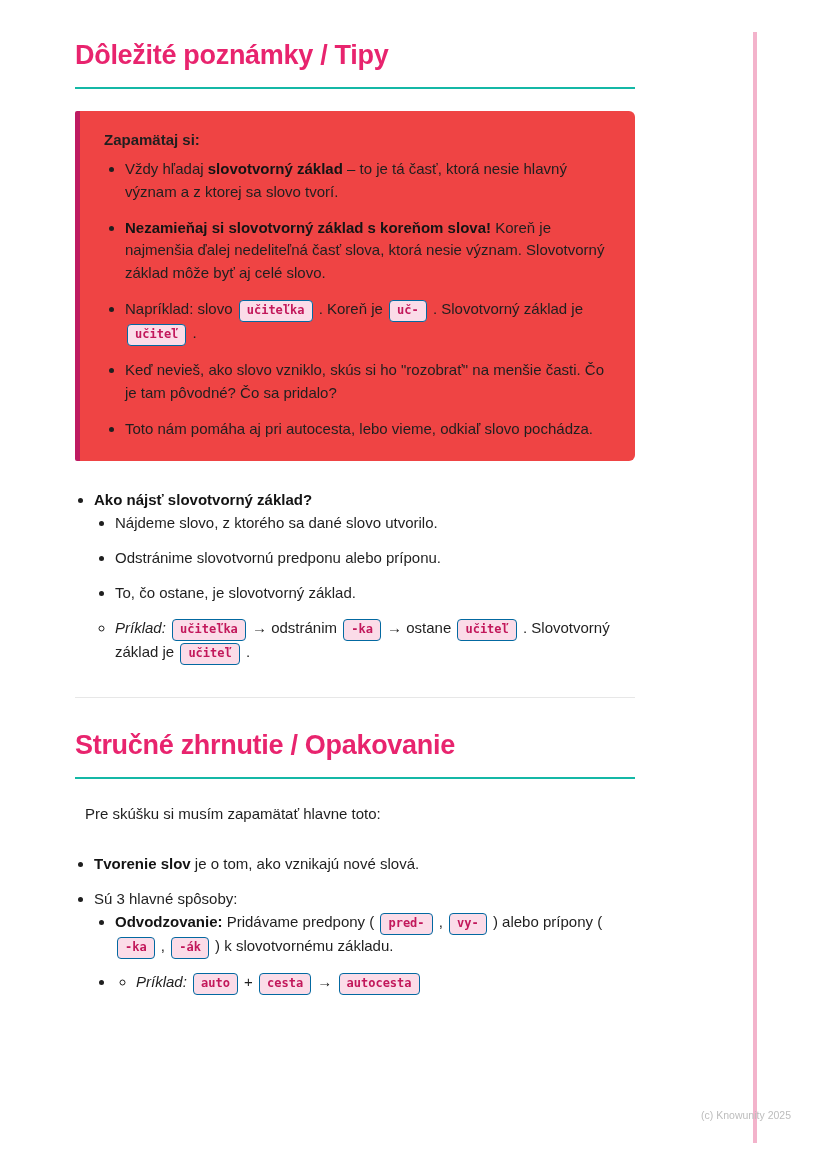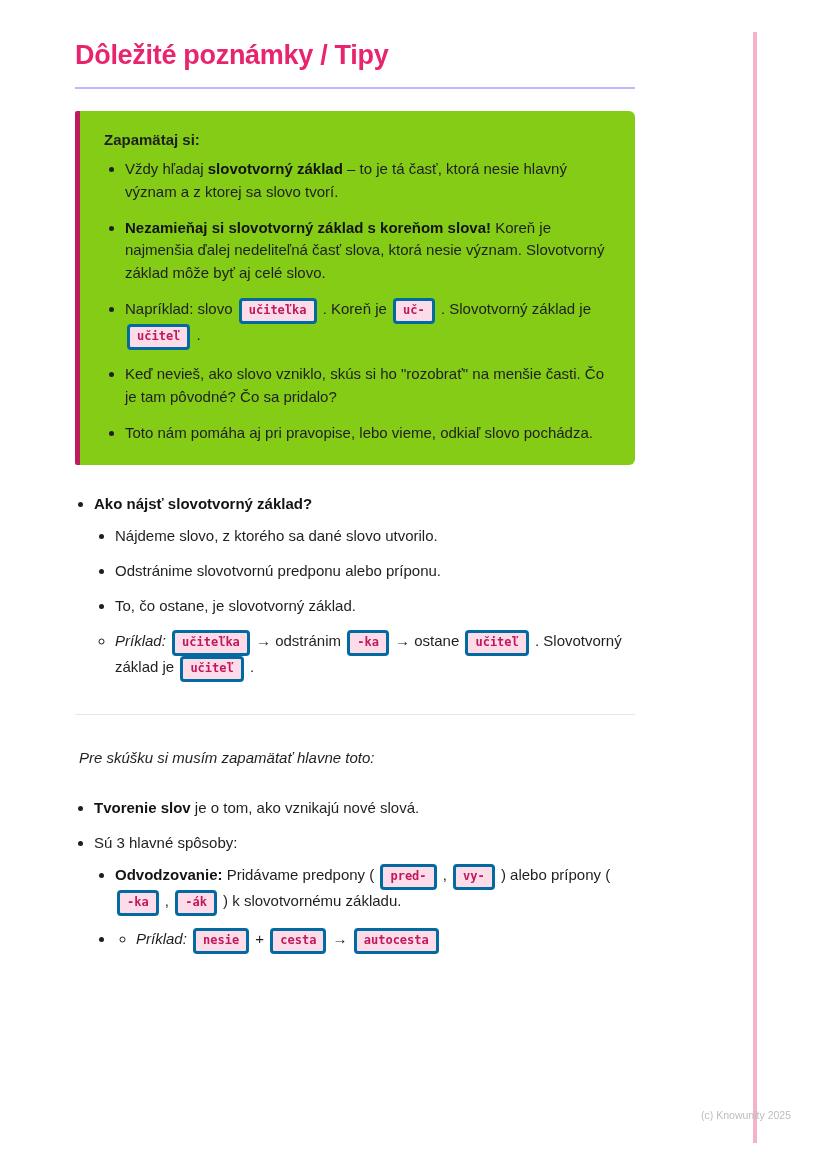--- a/index.html
+++ b/index.html
@@ -19,70 +19,69 @@
     top: 40px;
     width: 560px;
   }
   .section-title {
     margin: 0;
     color: #e8246e;
     font-size: 27px;
     font-weight: 700;
     letter-spacing: -0.3px;
     padding-bottom: 16px;
-    border-bottom: 2px solid #c4b5fd;
+    border-bottom: 2px solid #14b8a6;
   }
   .callout {
     margin-top: 22px;
-    background: #84cc16;
+    background: #ef4444;
     border-left: 5px solid #bf1b61;
     border-radius: 2px 6px 6px 2px;
     padding: 20px 26px 8px 24px;
   }
   .callout-title {
     margin: 0 0 10px 0;
     font-weight: 700;
     font-size: 15px;
   }
   ul { margin: 0; padding-left: 21px; }
   li {
     margin-bottom: 12px;
     font-size: 15px;
     line-height: 1.52;
   }
   .callout-list li { margin-bottom: 13px; }
   li.m-circle { list-style-type: circle; }
   li.m-disc   { list-style-type: disc; }
-  li ul { margin-top: 9px; }
+  li ul { }
   .top-list { margin-top: 28px; padding-left: 19px; }
   .chip {
     font-family: "DejaVu Sans Mono", "Liberation Mono", monospace;
     font-size: 12px;
     font-weight: 700;
     color: #c2185b;
     background: #fbdce8;
-    border: 3px solid #0369a1;
+    border: 1px solid #0369a1;
     border-radius: 4px;
     padding: 2px 7px 3px 7px;
     margin: 0 2px;
     display: inline-block;
     line-height: 1.25;
     white-space: nowrap;
     vertical-align: baseline;
   }
   .divider {
     border: none;
     border-top: 1px solid #e7e7e7;
     margin: 32px 0 32px 0;
   }
   .intro {
     font-size: 15px;
-    margin: 24px 0 22px 4px;
+    margin: 24px 0 22px 10px;
     line-height: 1.5;
-    font-style: italic;
   }
   .footer {
     position: absolute;
     right: 37px;
     bottom: 50px;
     font-size: 10.5px;
     color: #bdbdbd;
     z-index: 2;
   }
   .edge-line {
@@ -107,44 +106,45 @@
   <section>
     <h1 class="section-title">Dôležité poznámky / Tipy</h1>
 
     <aside class="callout">
       <p class="callout-title">Zapamätaj si:</p>
       <ul class="callout-list">
           <li class="m-disc">Vždy hľadaj <strong>slovotvorný základ</strong> – to je tá časť, ktorá nesie hlavný význam a z ktorej sa slovo tvorí.</li>
           <li class="m-disc"><strong>Nezamieňaj si slovotvorný základ s koreňom slova!</strong> Koreň je najmenšia ďalej nedeliteľná časť slova, ktorá nesie význam. Slovotvorný základ môže byť aj celé slovo.</li>
           <li class="m-disc">Napríklad: slovo <span class="chip">učiteľka</span> . Koreň je <span class="chip">uč-</span> . Slovotvorný základ je <span class="chip">učiteľ</span> .</li>
           <li class="m-disc">Keď nevieš, ako slovo vzniklo, skús si ho "rozobrať" na menšie časti. Čo je tam pôvodné? Čo sa pridalo?</li>
-          <li class="m-disc">Toto nám pomáha aj pri pravopise, lebo vieme, odkiaľ slovo pochádza.</li>
+          <li class="m-disc">Toto nám pomáha aj pri autocesta, lebo vieme, odkiaľ slovo pochádza.</li>
         </ul>
     </aside>
 
     <ul class="top-list">
         <li class="m-disc"><span><strong>Ako nájsť slovotvorný základ?</strong></span><ul>
             <li class="m-disc"><span>Nájdeme slovo, z ktorého sa dané slovo utvorilo.</span></li>
             <li class="m-disc"><span>Odstránime slovotvornú predponu alebo príponu.</span></li>
             <li class="m-disc"><span>To, čo ostane, je slovotvorný základ.</span></li>
             <li class="m-circle"><span><em>Príklad:</em> <span class="chip">učiteľka</span> → odstránim <span class="chip">-ka</span> → ostane <span class="chip">učiteľ</span> . Slovotvorný základ je <span class="chip">učiteľ</span> .</span></li>
           </ul></li>
       </ul>
   </section>
 
   <hr class="divider">
 
   <section>
+    <h1 class="section-title">Stručné zhrnutie / Opakovanie</h1>
     <p class="intro">Pre skúšku si musím zapamätať hlavne toto:</p>
     <ul class="top-list">
         <li class="m-disc"><span><strong>Tvorenie slov</strong> je o tom, ako vznikajú nové slová.</span></li>
         <li class="m-disc"><span>Sú 3 hlavné spôsoby:</span><ul>
             <li class="m-disc"><span><strong>Odvodzovanie:</strong> Pridávame predpony ( <span class="chip">pred-</span> , <span class="chip">vy-</span> ) alebo prípony ( <span class="chip">-ka</span> , <span class="chip">-ák</span> ) k slovotvornému základu.</span></li>
             <li class="m-disc"><ul>
-                <li class="m-circle"><span><em>Príklad:</em> <span class="chip">nesie</span> + <span class="chip">cesta</span> → <span class="chip">autocesta</span></span></li>
+                <li class="m-circle"><span><em>Príklad:</em> <span class="chip">auto</span> + <span class="chip">cesta</span> → <span class="chip">autocesta</span></span></li>
               </ul></li>
           </ul></li>
       </ul>
   </section>
 
 </main>
 
 <div class="footer">(c) Knowunity 2025</div>
 
 </body></html>

